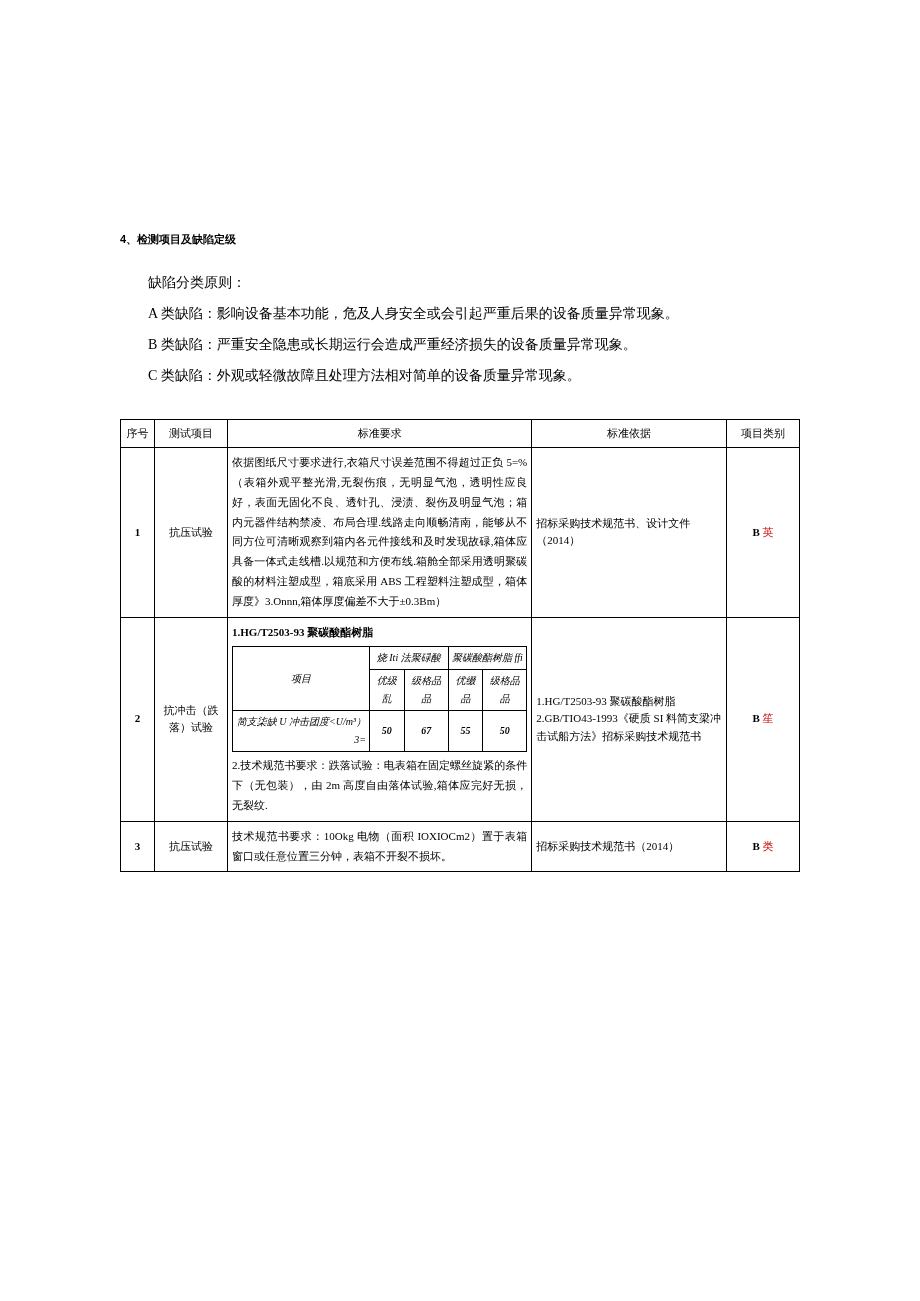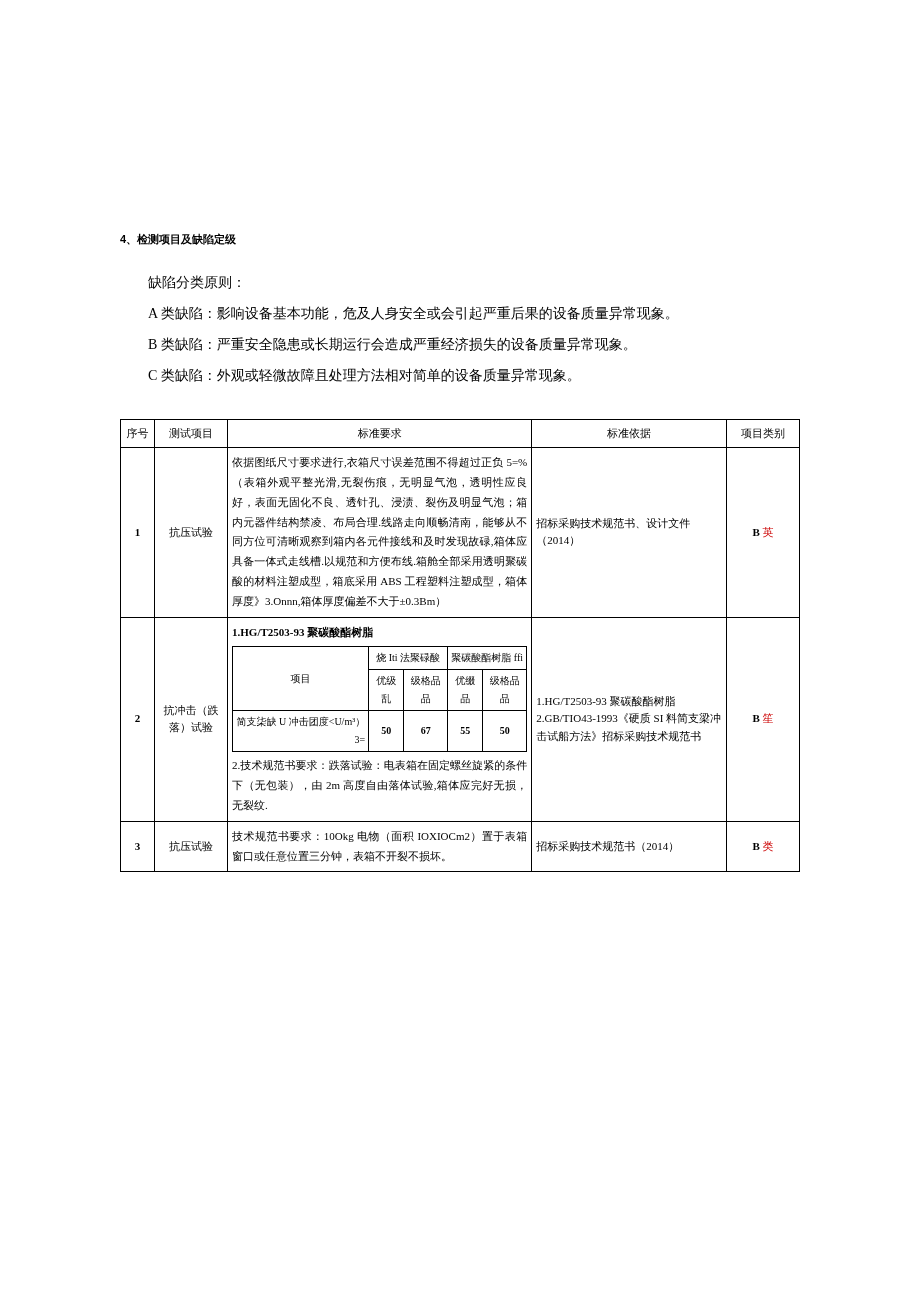--- a/index.html
+++ b/index.html
@@ -65,20 +65,21 @@
       border-collapse: collapse;
       width: 100%;
       font-size: 10px;
       margin: 4px 0;
     }
     table.inner td {
       border: 1px solid #000;
       padding: 2px 3px;
       text-align: center;
       vertical-align: middle;
+      font-style: italic;
     }
     table.inner td.left {
       text-align: right;
     }
     .req-text {
       font-size: 11px;
       line-height: 1.8;
       text-align: justify;
     }
   </style>

